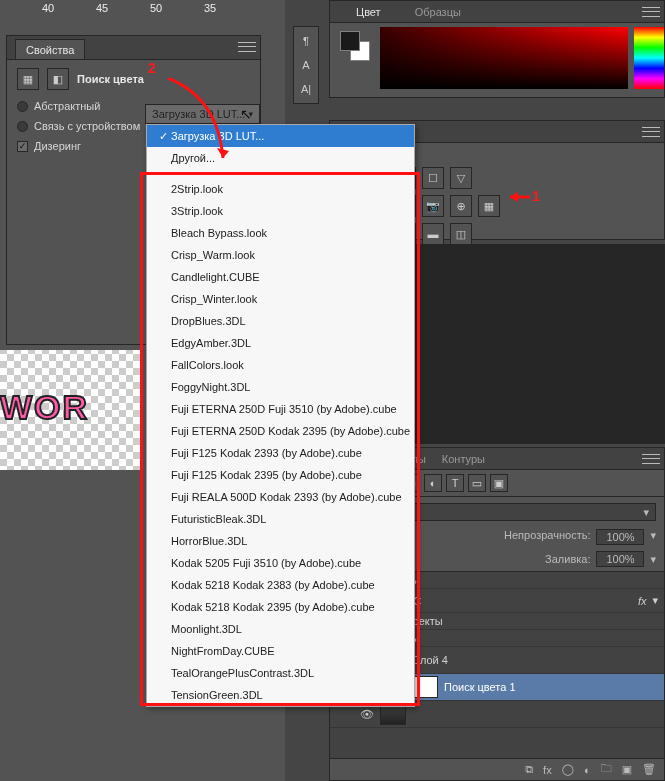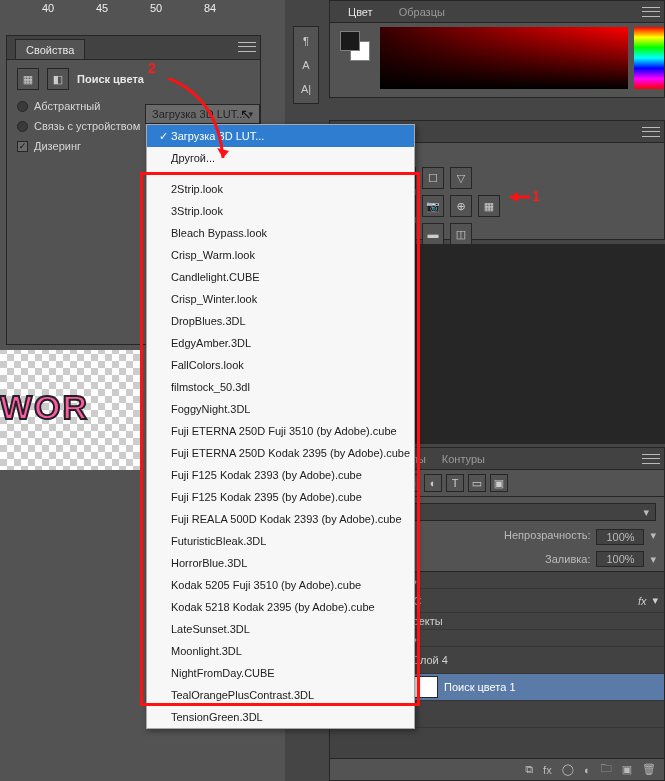--- a/index.html
+++ b/index.html
@@ -49,21 +49,21 @@
 .ann-1 { position: absolute; left: 532px; top: 188px; color: #ff1a1a; font-weight: bold; font-size: 14px; z-index: 70; }
 .arrow1 { position: absolute; left: 506px; top: 190px; width: 24px; height: 14px; z-index: 70; }
 
 
 .right-area { position: absolute; left: 285px; top: 0; right: 0; bottom: 0; background: #454545; }
 .vtoolbar { position: absolute; left: 8px; top: 26px; width: 26px; background: #535353; border: 1px solid #262626; display: flex; flex-direction: column; gap: 4px; padding: 4px 0; align-items: center; }
 .vtb-btn { width: 20px; height: 20px; display: flex; align-items: center; justify-content: center; color: #ccc; }
 
 .color-panel { position: absolute; left: 44px; top: 0; right: 0; height: 98px; background: #535353; border: 1px solid #262626; }
 .color-tabs { height: 22px; display: flex; align-items: center; gap: 10px; padding: 0 10px; border-bottom: 1px solid #262626; position: relative; background: #424242; }
-.ctab { padding: 4px 8px; color: #e6e6e6; }
+.ctab { padding: 4px 8px; color: #e6e6e6; margin-left: 8px; }
 .ctab.inactive { color: #9a9a9a; }
 .swatch-pair { position: absolute; left: 10px; top: 30px; width: 30px; height: 30px; }
 .swatch-pair .fg { position: absolute; width: 20px; height: 20px; background: #1a1a1a; border: 1px solid #808080; left: 0; top: 0; }
 .swatch-pair .bg { position: absolute; width: 20px; height: 20px; background: #fff; border: 1px solid #808080; left: 10px; top: 10px; }
 .ramp { position: absolute; left: 50px; right: 36px; top: 26px; height: 62px; background: linear-gradient(180deg, rgba(255,255,255,.8), rgba(0,0,0,1)), linear-gradient(90deg, #3a0000, #ff0000); background-blend-mode: multiply; }
 .hue { position: absolute; right: 0; top: 26px; width: 30px; height: 62px; background: linear-gradient(180deg, #ff0000, #ffff00, #00ff00, #00ffff, #0000ff, #ff00ff, #ff0000); }
 
 .corr-panel { position: absolute; left: 44px; top: 120px; right: 0; height: 120px; background: #535353; border: 1px solid #262626; }
 .corr-body { padding: 6px 8px; }
 .adj-row { display: flex; gap: 6px; margin: 6px 0; }
@@ -94,21 +94,21 @@
 .black-area { position: absolute; left: 44px; top: 244px; right: 0; height: 200px; background: #262626; }
 
 </style>
 </head>
 <body>
 
 <div class="ruler-top">
   <span style="left:30px">40</span>
   <span style="left:84px">45</span>
   <span style="left:138px">50</span>
-  <span style="left:192px">84</span>
+  <span style="left:192px">35</span>
 </div>
 
 <div class="canvas-hint"></div>
 <div class="canvas-text">WOR</div>
 
 <div class="panel properties-panel">
   <div class="panel-tab-bar">
     <div class="panel-tab">Свойства</div>
     <div class="panel-menu">
         <span></span>
@@ -150,32 +150,31 @@
   <div id="lut-items">
       <div class="item"><span class="tick"></span>2Strip.look</div>
       <div class="item"><span class="tick"></span>3Strip.look</div>
       <div class="item"><span class="tick"></span>Bleach Bypass.look</div>
       <div class="item"><span class="tick"></span>Crisp_Warm.look</div>
       <div class="item"><span class="tick"></span>Candlelight.CUBE</div>
       <div class="item"><span class="tick"></span>Crisp_Winter.look</div>
       <div class="item"><span class="tick"></span>DropBlues.3DL</div>
       <div class="item"><span class="tick"></span>EdgyAmber.3DL</div>
       <div class="item"><span class="tick"></span>FallColors.look</div>
-      <div class="item"><span class="tick"></span>filmstock_50.3dl</div>
       <div class="item"><span class="tick"></span>FoggyNight.3DL</div>
       <div class="item"><span class="tick"></span>Fuji ETERNA 250D Fuji 3510 (by Adobe).cube</div>
       <div class="item"><span class="tick"></span>Fuji ETERNA 250D Kodak 2395 (by Adobe).cube</div>
       <div class="item"><span class="tick"></span>Fuji F125 Kodak 2393 (by Adobe).cube</div>
       <div class="item"><span class="tick"></span>Fuji F125 Kodak 2395 (by Adobe).cube</div>
       <div class="item"><span class="tick"></span>Fuji REALA 500D Kodak 2393 (by Adobe).cube</div>
       <div class="item"><span class="tick"></span>FuturisticBleak.3DL</div>
       <div class="item"><span class="tick"></span>HorrorBlue.3DL</div>
       <div class="item"><span class="tick"></span>Kodak 5205 Fuji 3510 (by Adobe).cube</div>
+      <div class="item"><span class="tick"></span>Kodak 5218 Kodak 2383 (by Adobe).cube</div>
       <div class="item"><span class="tick"></span>Kodak 5218 Kodak 2395 (by Adobe).cube</div>
-      <div class="item"><span class="tick"></span>LateSunset.3DL</div>
       <div class="item"><span class="tick"></span>Moonlight.3DL</div>
       <div class="item"><span class="tick"></span>NightFromDay.CUBE</div>
       <div class="item"><span class="tick"></span>TealOrangePlusContrast.3DL</div>
       <div class="item"><span class="tick"></span>TensionGreen.3DL</div>
     </div>
 </div>
 
 <div class="red-outline"></div>
 <div class="ann-2">2</div>
 <svg class="arrow2" viewBox="0 0 80 95">

